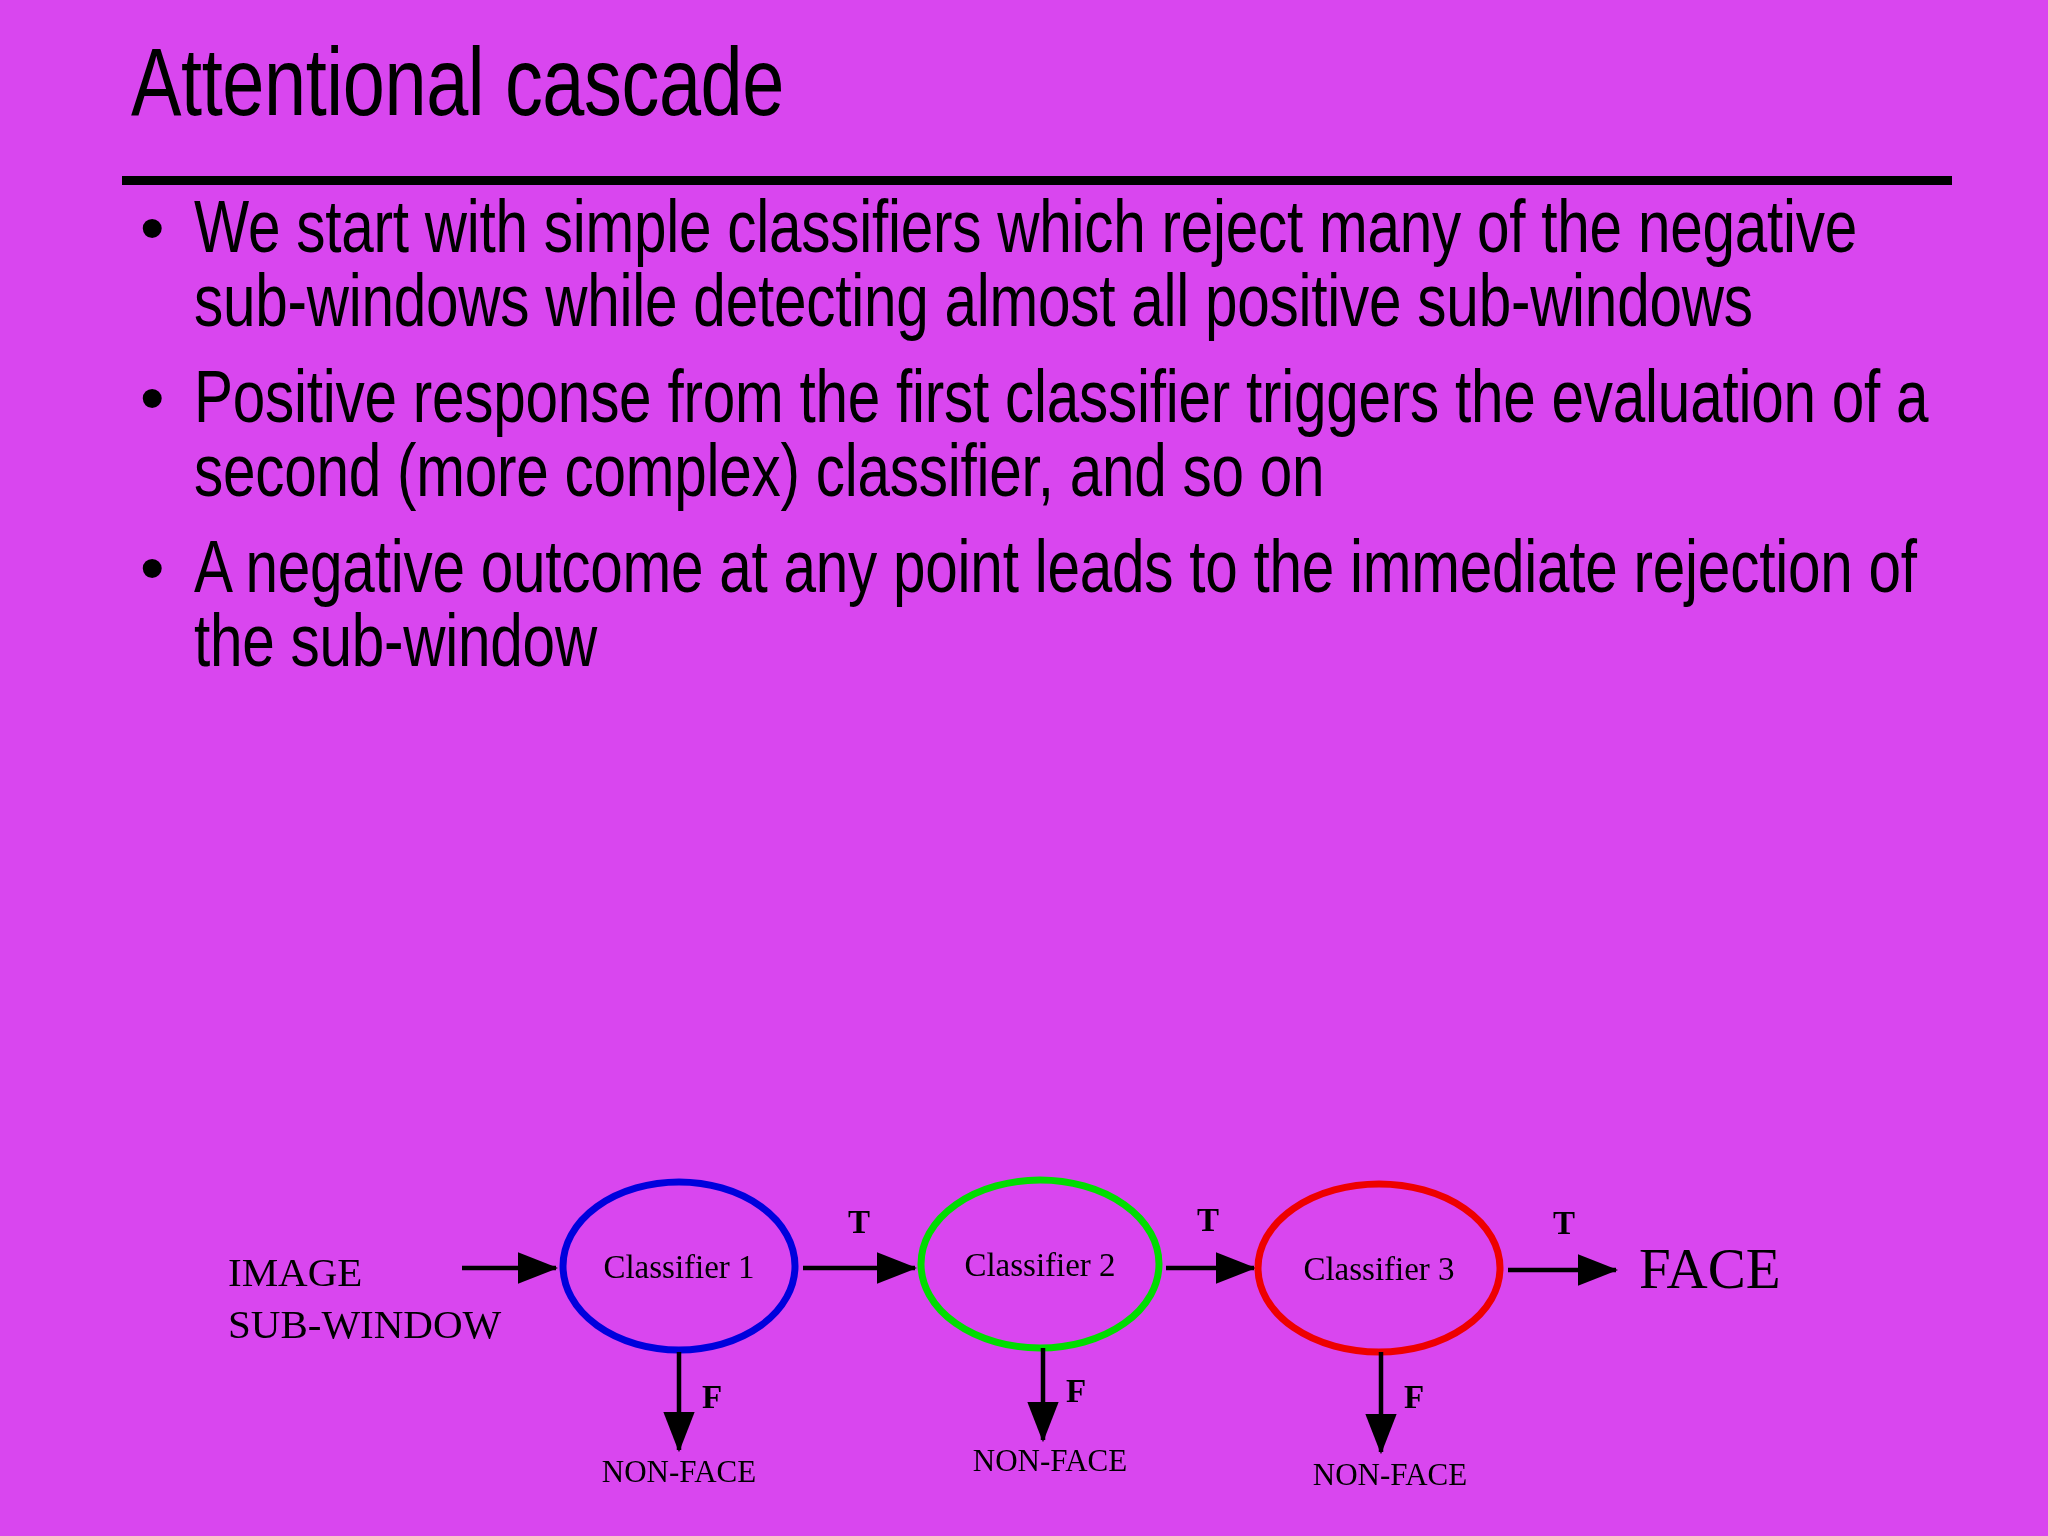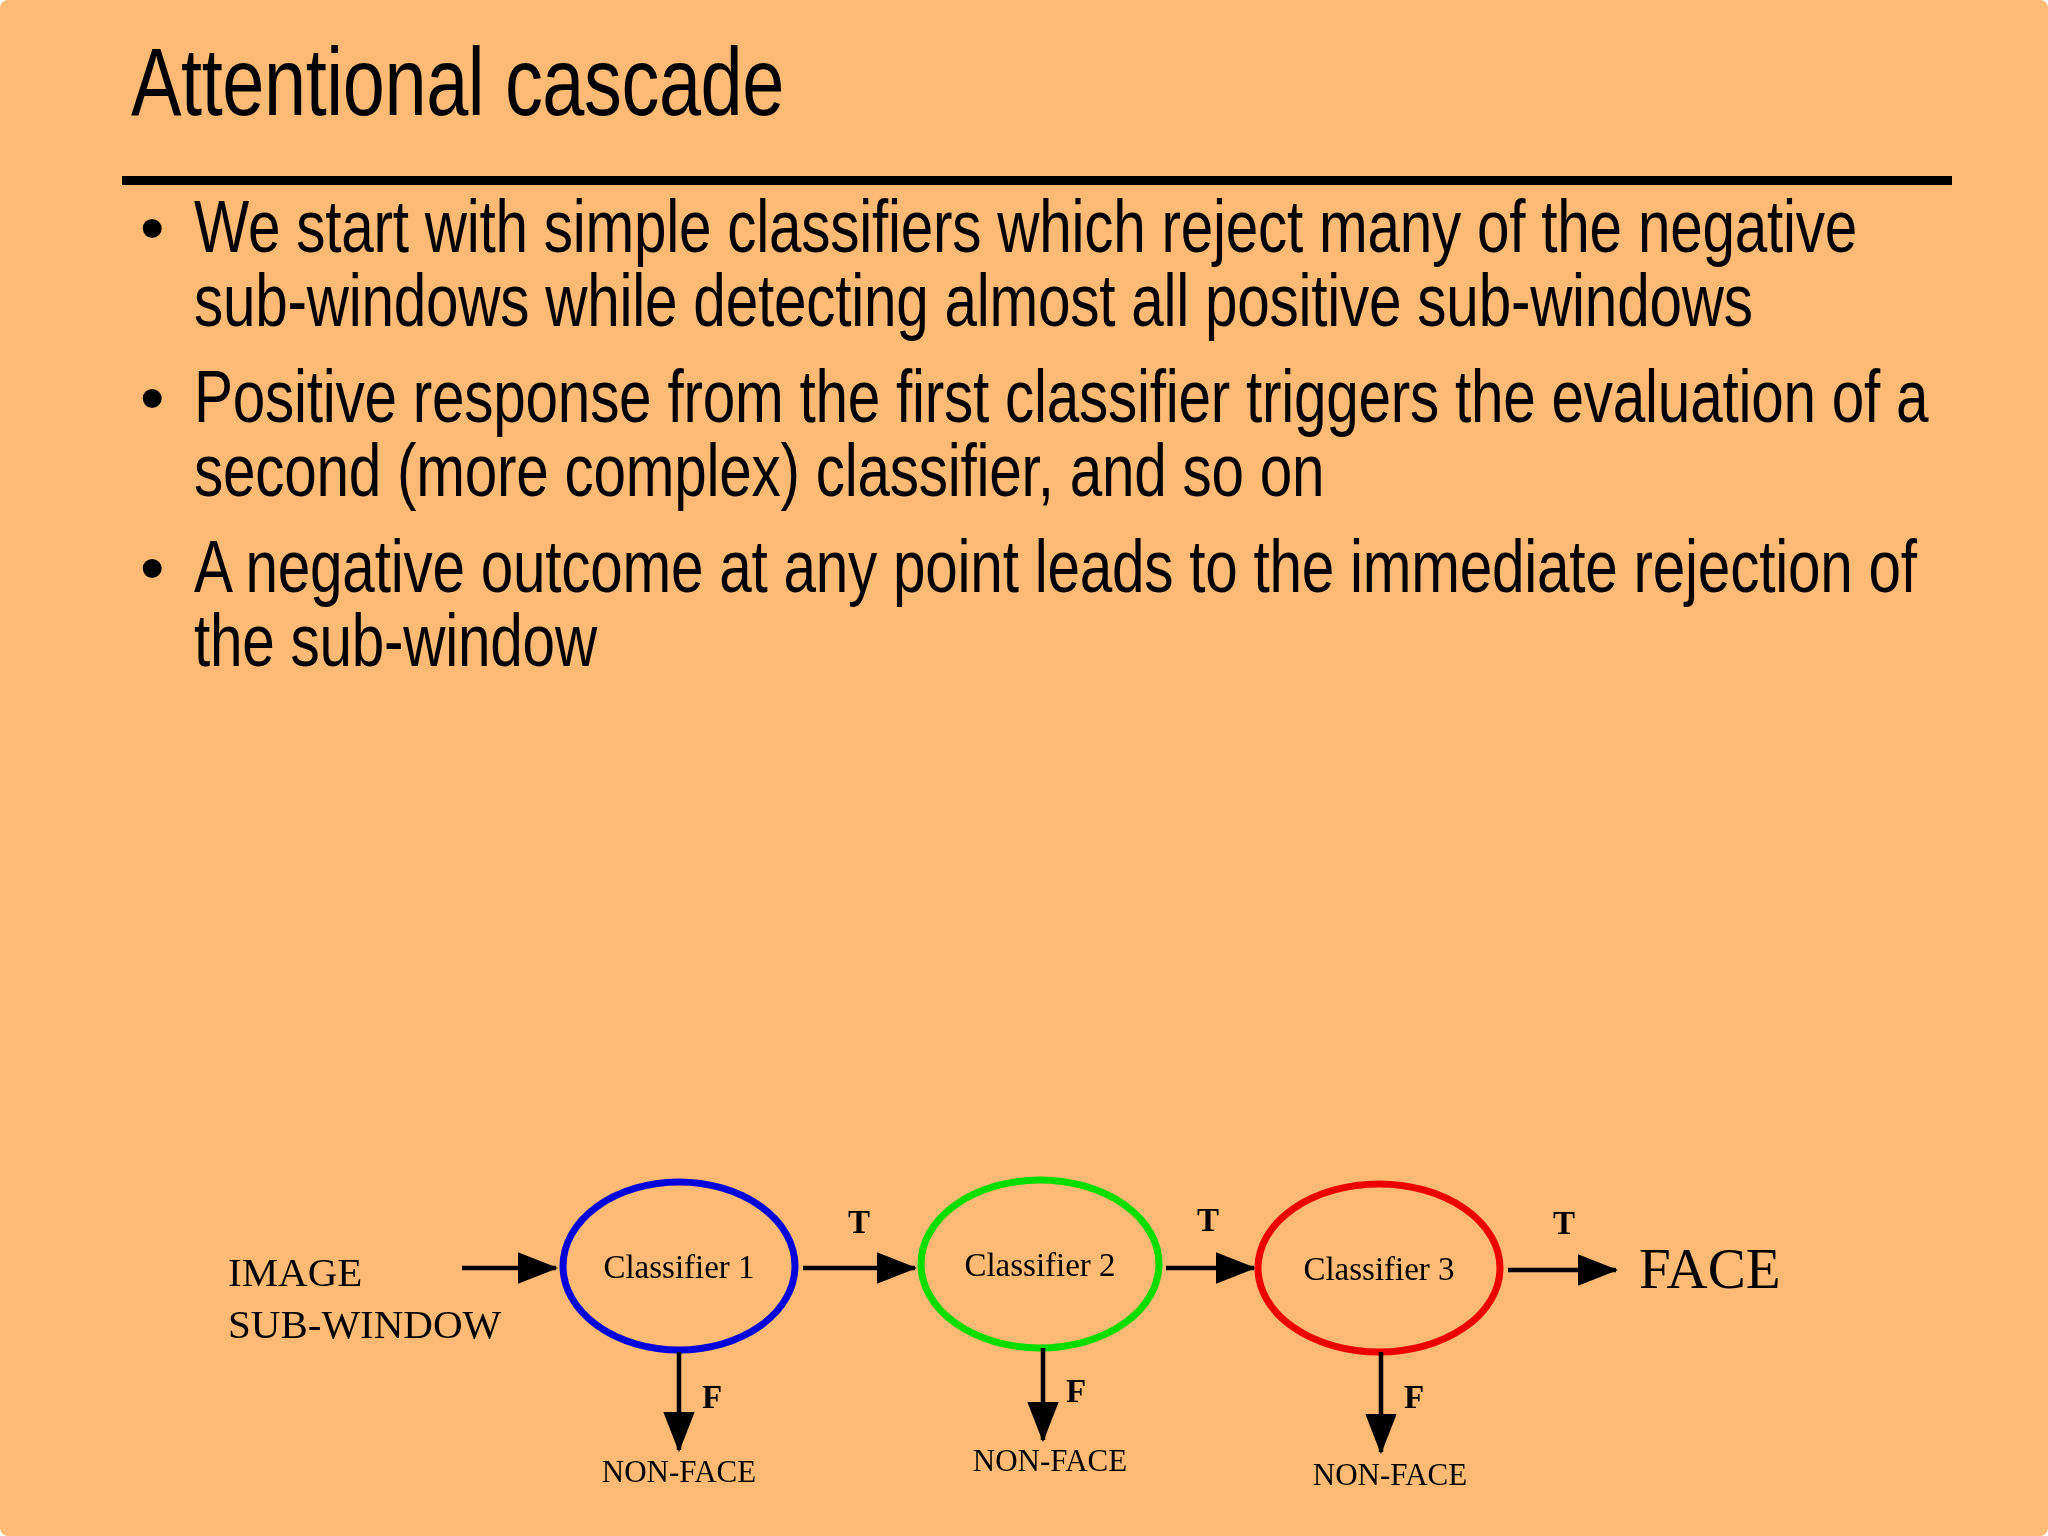--- a/index.html
+++ b/index.html
@@ -3,21 +3,21 @@
 <meta charset="utf-8">
 <style>
   html,body{margin:0;padding:0;}
   body{
     width:2048px;height:1536px;
     background:#ffffff;
     font-family:"Liberation Sans", sans-serif;
     overflow:hidden;
     position:relative;
   }
-  .slide{position:absolute;inset:0;background:#fdba74;border-radius:8px;}
+  .slide{position:absolute;inset:0;background:#d946ef;}
 
   
   .title{
     position:absolute;
     left:131px; top:33px;
     font-family:"Liberation Sans", sans-serif;
     font-size:97px;
     line-height:1.0;
     letter-spacing:-0.5px;
     color:#000;

